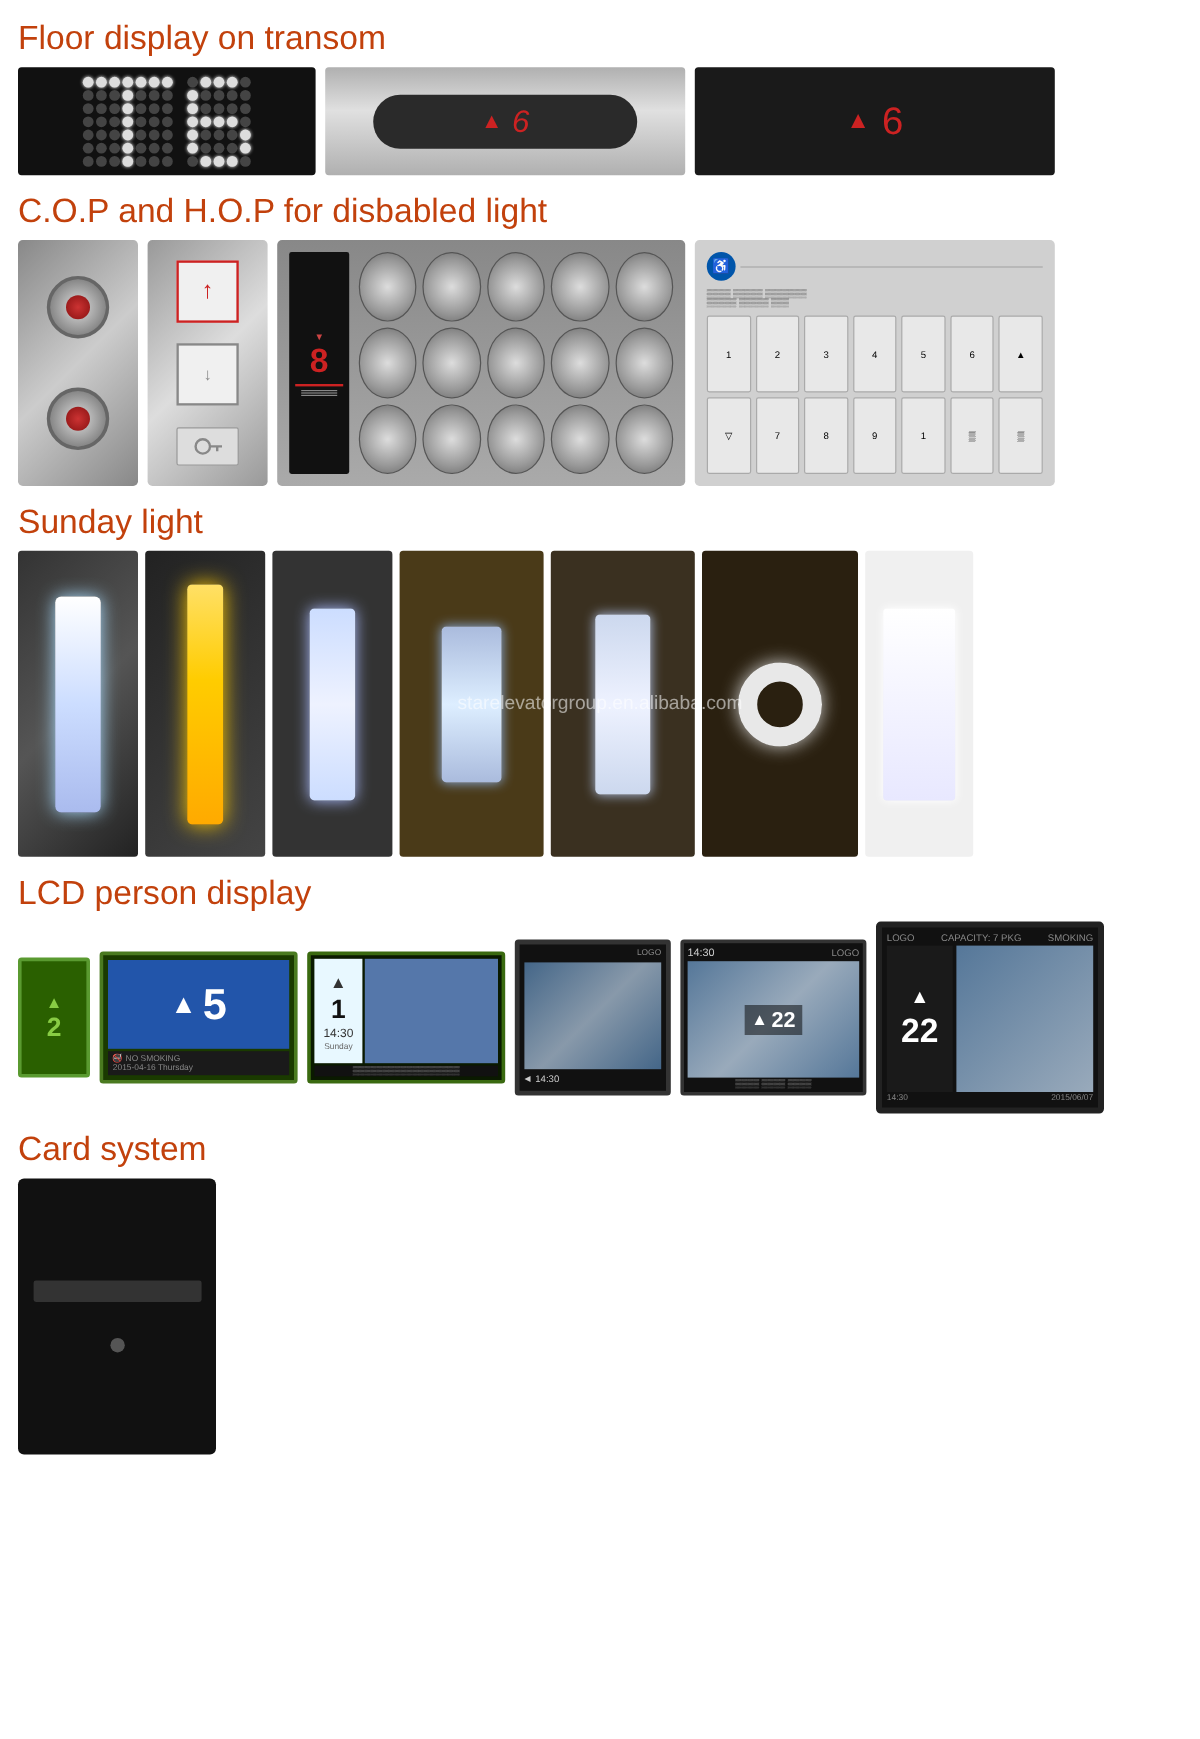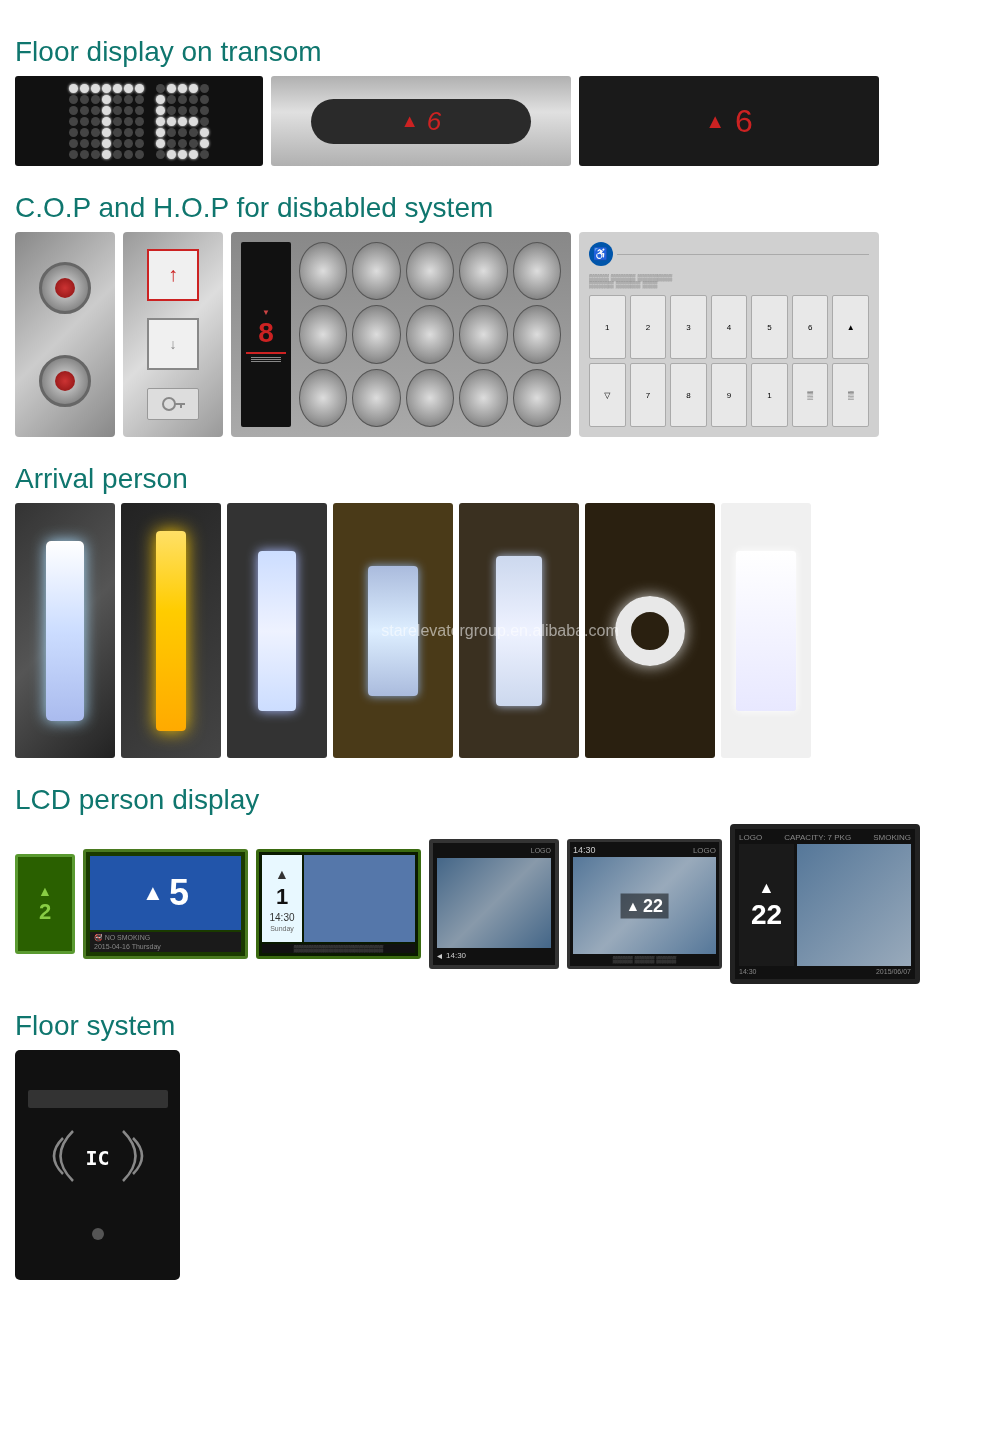--- a/index.html
+++ b/index.html
@@ -6,23 +6,23 @@
     body {
       background: #ffffff;
       font-family: Arial, sans-serif;
       width: 1000px;
       min-height: 1449px;
       padding: 10px 15px;
     }
     .section-title {
       font-size: 28px;
       font-weight: normal;
-      color: #0f766e;
+      color: #c2410c;
       margin-bottom: 8px;
-      margin-top: 26px;
+      margin-top: 6px;
     }
     .image-row {
       display: flex;
       flex-direction: row;
       gap: 8px;
       margin-bottom: 14px;
       flex-wrap: wrap;
     }
     .img-box {
       background: #222;
@@ -693,21 +693,21 @@
   </div>
 
   <div class="img-box transom-3">
     <div class="transom3-inner">
       <span class="transom3-arrow">▲</span>
       <span class="transom3-num">6</span>
     </div>
   </div>
 </div>
 
-<h2 class="section-title">C.O.P and H.O.P for disbabled system</h2>
+<h2 class="section-title">C.O.P and H.O.P for disbabled light</h2>
 <div class="cop-row">
 
   <div class="cop-1">
     <div class="cop-btn">
       <div class="cop-btn-inner"></div>
     </div>
     <div class="cop-btn">
       <div class="cop-btn-inner"></div>
     </div>
   </div>
@@ -772,21 +772,21 @@
       <div class="cop4-btn">7</div>
       <div class="cop4-btn">8</div>
       <div class="cop4-btn">9</div>
       <div class="cop4-btn">1</div>
       <div class="cop4-btn">▒</div>
       <div class="cop4-btn">▒</div>
     </div>
   </div>
 </div>
 
-<h2 class="section-title">Arrival person</h2>
+<h2 class="section-title">Sunday light</h2>
 <div class="arrival-row">
   <div class="arrival-watermark">starelevatorgroup.en.alibaba.com</div>
   <div class="al-1">
     <div class="al-1-light"></div>
   </div>
   <div class="al-2">
     <div class="al-2-light"></div>
   </div>
   <div class="al-3">
     <div class="al-3-light"></div>
@@ -878,38 +878,19 @@
       </div>
       <div class="lcd-6-right"></div>
     </div>
     <div class="lcd-6-bottom">
       <span>14:30</span>
       <span>2015/06/07</span>
     </div>
   </div>
 </div>
 
-<h2 class="section-title">Floor system</h2>
+<h2 class="section-title">Card system</h2>
 <div class="card-row">
   <div class="card-1">
     <div class="card-1-stripe"></div>
-    <div class="card-1-rfid">
-      <div class="card-1-waves">
-
-        <div style="position:absolute;left:0;top:50%;transform:translateY(-50%);">
-          <svg width="35" height="60">
-            <path d="M30,5 Q5,30 30,55" fill="none" stroke="#888" stroke-width="2.5"></path>
-            <path d="M20,12 Q2,30 20,48" fill="none" stroke="#888" stroke-width="2.5"></path>
-          </svg>
-        </div>
-
-        <div style="position:absolute;right:0;top:50%;transform:translateY(-50%);">
-          <svg width="35" height="60">
-            <path d="M5,5 Q30,30 5,55" fill="none" stroke="#888" stroke-width="2.5"></path>
-            <path d="M15,12 Q33,30 15,48" fill="none" stroke="#888" stroke-width="2.5"></path>
-          </svg>
-        </div>
-        <span class="card-1-label">IC</span>
-      </div>
-    </div>
     <div class="card-1-dot"></div>
   </div>
 </div>
 
 </body></html>

